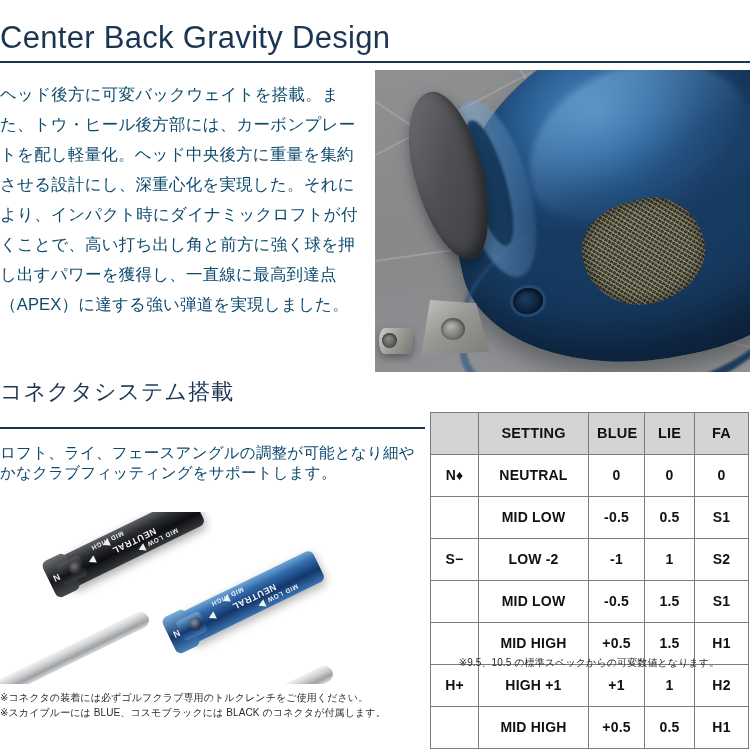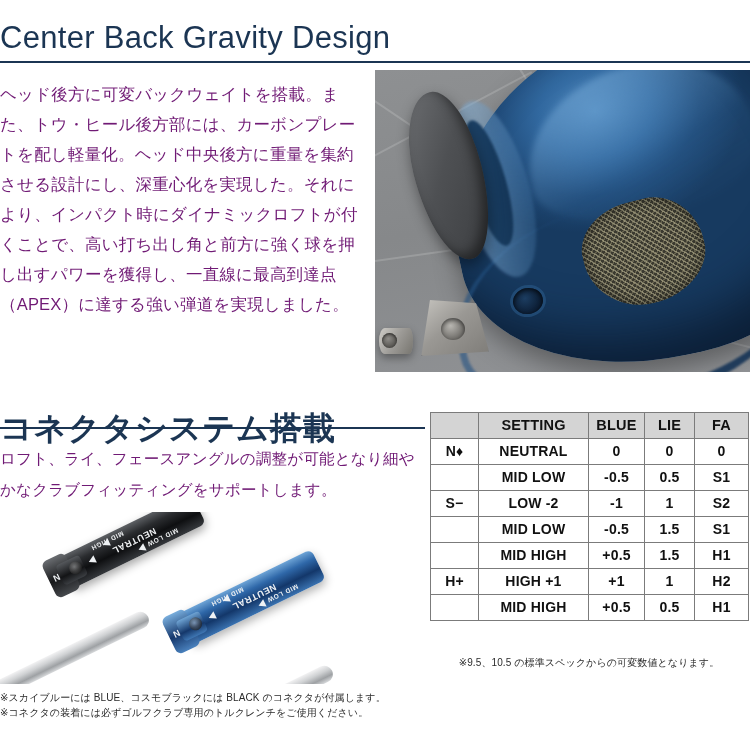--- a/index.html
+++ b/index.html
@@ -21,42 +21,42 @@
     position: absolute;
     left: 0;
     font-size: 31px;
     font-weight: 400;
     letter-spacing: 0.3px;
     color: #1b3553;
     white-space: nowrap;
     line-height: 1;
   }
   #heading-1 { top: 22px; }
-  #heading-2 { top: 412px; font-size: 32px; letter-spacing: 1px; font-weight: bold; }
+  #heading-2 { top: 381px; font-size: 22px; letter-spacing: 1px; }
 
   .heading-rule {
     position: absolute;
     height: 0;
     border-top: 2px solid #1b3553;
   }
   #rule-1 { left: 0; top: 61px; width: 750px; }
   #rule-2 { left: 0; top: 427px; width: 425px; }
 
   
   .body-paragraph {
     position: absolute;
     left: 0;
     font-size: 16.5px;
     line-height: 30px;
     letter-spacing: 0.2px;
-    color: #701a75;
+    color: #0c4a6e;
     margin: 0;
   }
   #paragraph-1 { top: 79px; width: 362px; }
-  #paragraph-2 { top: 443px; width: 415px; font-size: 15.5px; line-height: 31px;}
+  #paragraph-2 { top: 443px; width: 415px; font-size: 15.5px; line-height: 20px;}
 
   
   #driver-figure {
     position: absolute;
     left: 375px;
     top: 70px;
     width: 375px;
     height: 302px;
     overflow: hidden;
     background: linear-gradient(168deg, #8e9092 0%, #86888a 45%, #919396 100%);
@@ -317,21 +317,21 @@
   }
   table.spec-table {
     border-collapse: collapse;
     width: 100%;
     table-layout: fixed;
   }
   table.spec-table th,
   table.spec-table td {
     border: 1px solid #7b7b7b;
     height: 25px;
-    padding: 0;
+    padding: 8px;
     text-align: center;
     font-size: 14px;
     font-weight: 700;
     color: #111111;
     letter-spacing: 0.2px;
     line-height: 25px;
   }
   table.spec-table thead th {
     background: #d4d4d4;
     font-size: 14.5px;
@@ -503,15 +503,15 @@
           <td>0.5</td>
           <td>H1</td>
         </tr>
       </tbody>
   </table>
 </div>
 
 <div id="table-note">※9.5、10.5 の標準スペックからの可変数値となります。</div>
 
 <div id="footnotes">
+  <div class="footnote-line">※コネクタの装着には必ずゴルフクラブ専用のトルクレンチをご使用ください。</div>
   <div class="footnote-line">※スカイブルーには BLUE、コスモブラックには BLACK のコネクタが付属します。</div>
-  <div class="footnote-line">※コネクタの装着には必ずゴルフクラブ専用のトルクレンチをご使用ください。</div>
 </div>
 
 </body></html>

